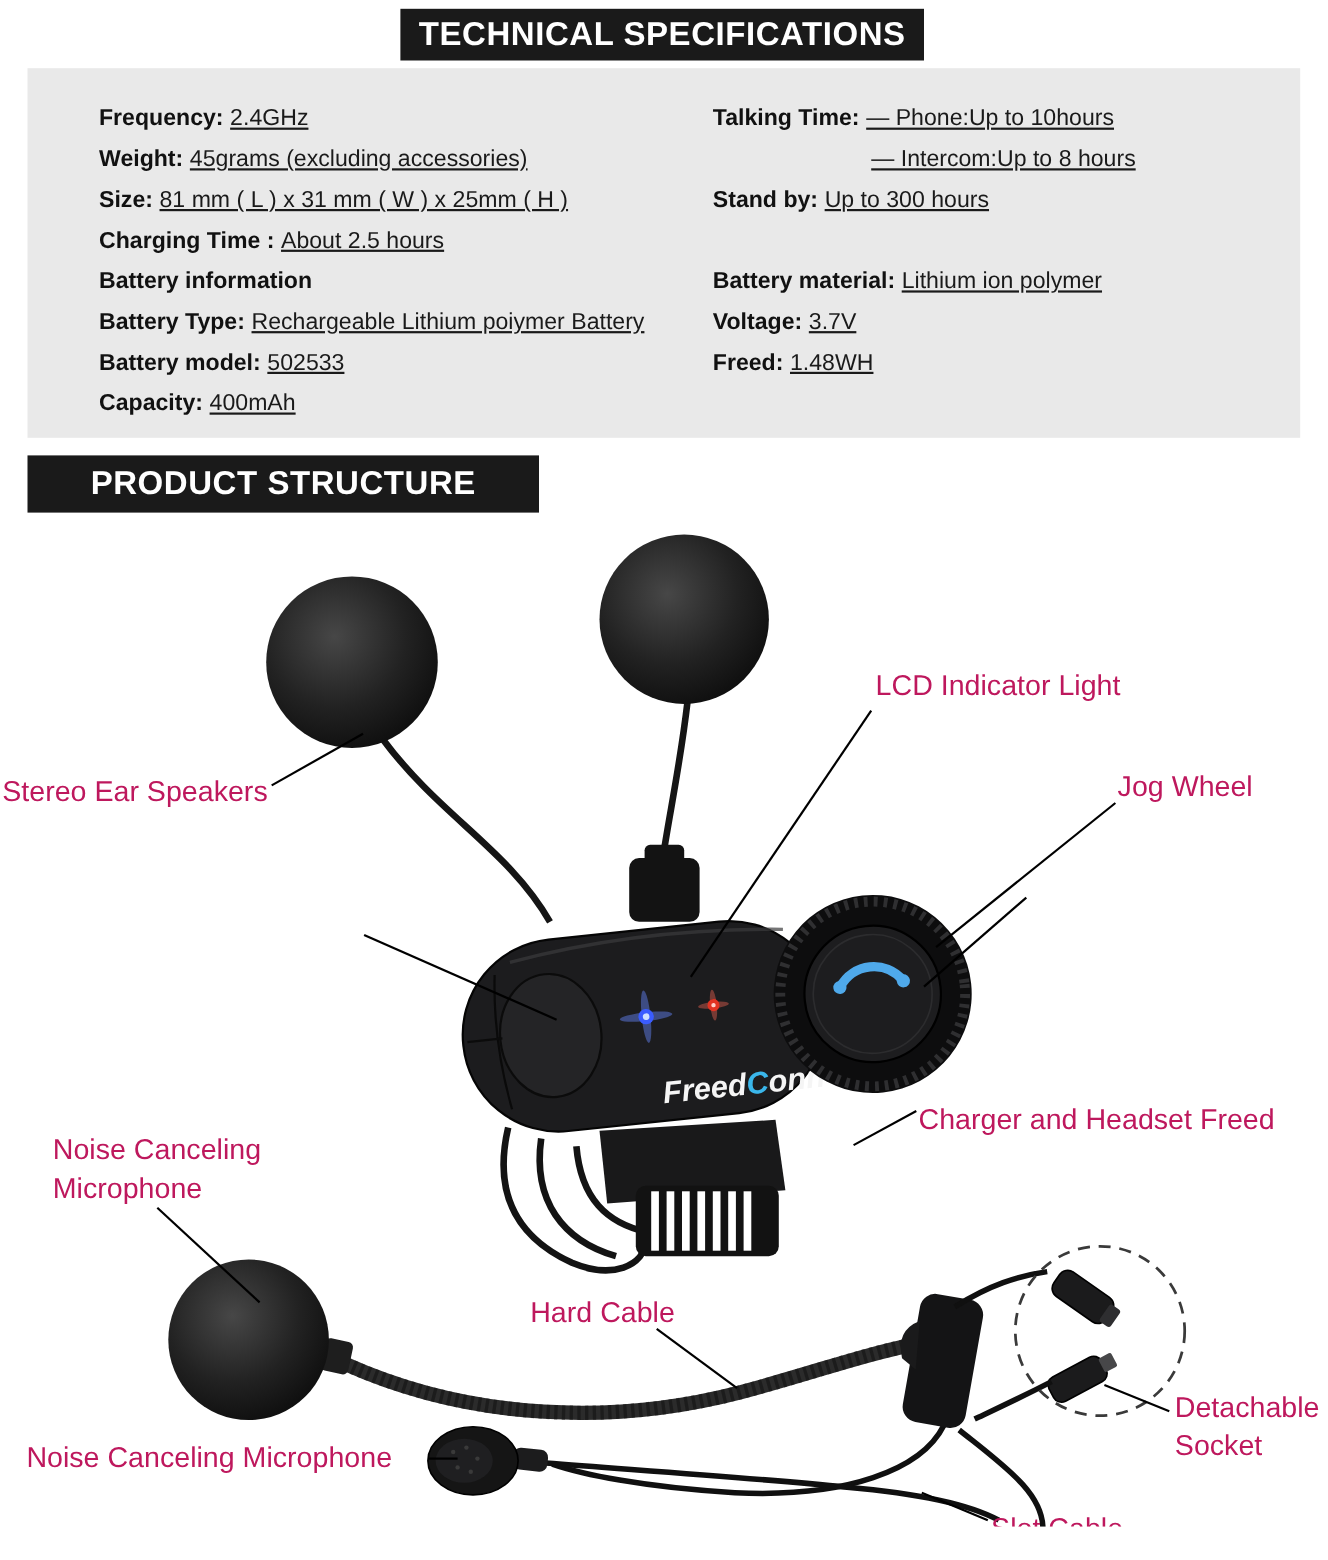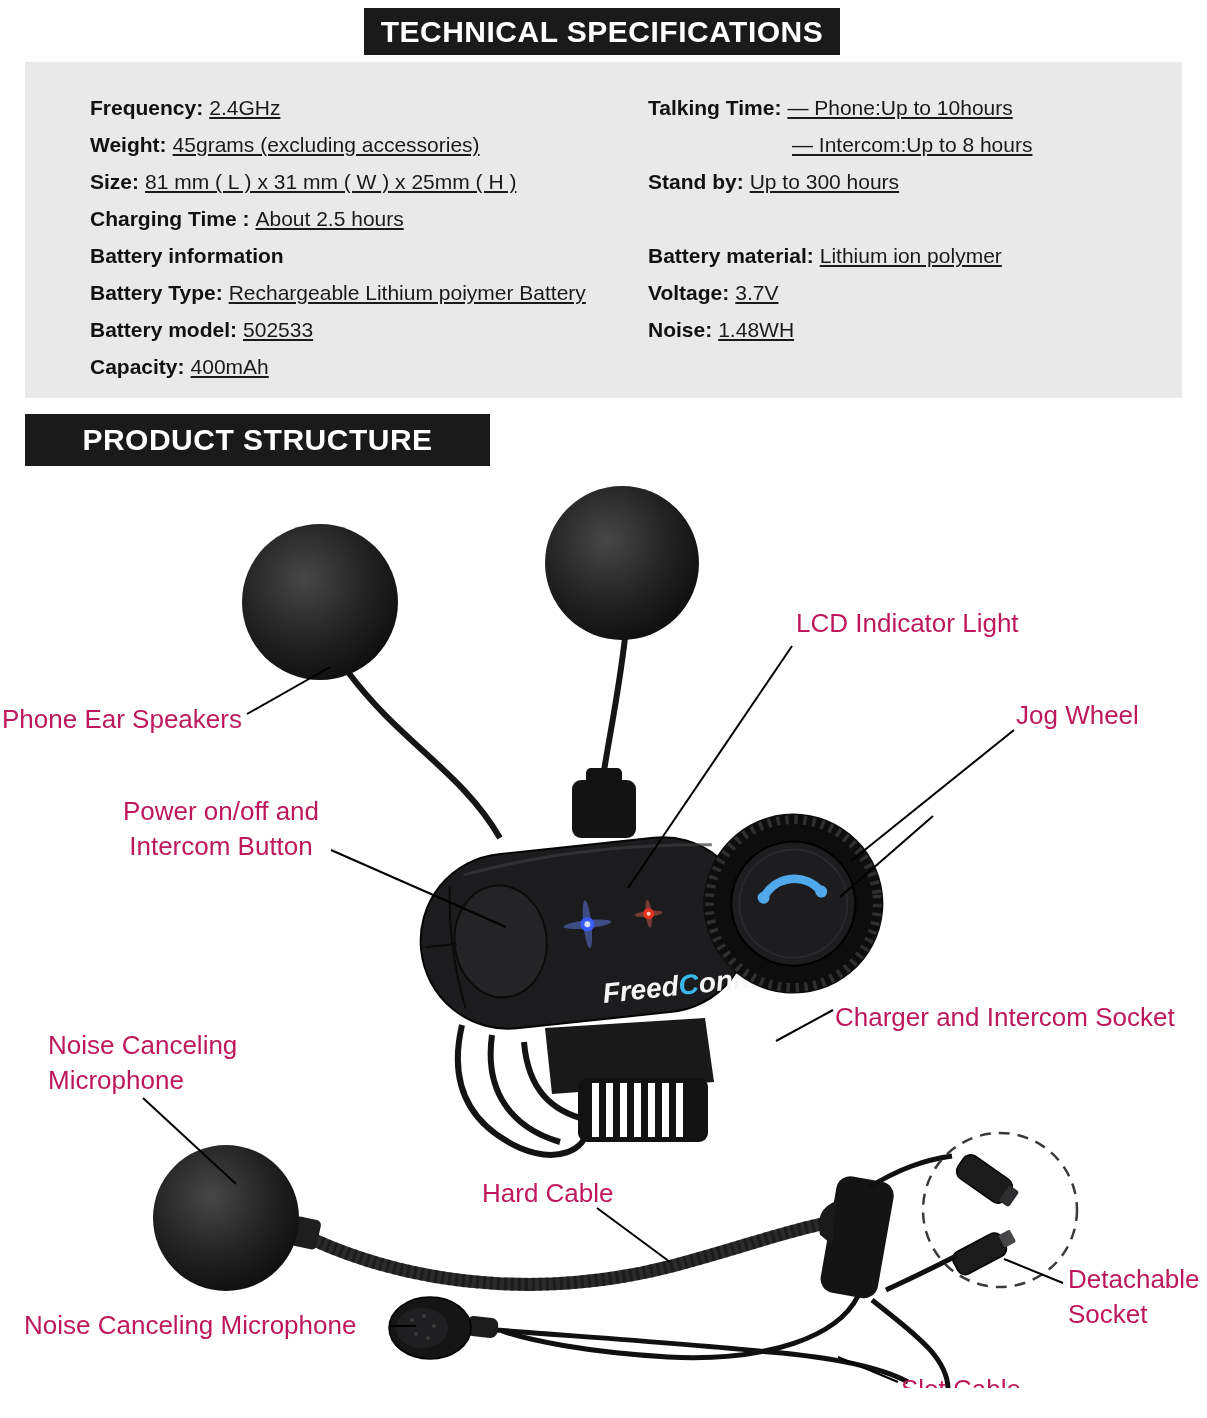--- a/index.html
+++ b/index.html
@@ -45,21 +45,21 @@
       <div class="spec-row"><span class="b">Battery model:</span><span class="v">502533</span></div>
       <div class="spec-row"><span class="b">Capacity:</span><span class="v">400mAh</span></div>
     </div>
     <div class="spec-col spec-right">
       <div class="spec-row"><span class="b">Talking Time:</span><span class="v">— Phone:Up to 10hours</span></div>
       <div class="spec-row indent"><span class="v">— Intercom:Up to 8 hours</span></div>
       <div class="spec-row"><span class="b">Stand by:</span><span class="v">Up to 300 hours</span></div>
       <div class="spec-row spacer"></div>
       <div class="spec-row"><span class="b">Battery material:</span><span class="v">Lithium ion polymer</span></div>
       <div class="spec-row"><span class="b">Voltage:</span><span class="v">3.7V</span></div>
-      <div class="spec-row"><span class="b">Noise:</span><span class="v">1.48WH</span></div>
+      <div class="spec-row"><span class="b">Freed:</span><span class="v">1.48WH</span></div>
     </div>
   </div>
 
   <div class="bar ps-bar">PRODUCT STRUCTURE</div>
 
   <svg class="diagram" width="1207" height="952" viewBox="0 466 1207 952" xmlns="http://www.w3.org/2000/svg">
     <defs>
       <radialGradient id="foam" cx="40%" cy="35%" r="75%">
         <stop offset="0%" stop-color="#474747"></stop>
         <stop offset="55%" stop-color="#222222"></stop>
@@ -185,26 +185,22 @@
       <line x1="143" y1="1098" x2="236" y2="1184"></line>
       <line x1="597" y1="1208" x2="670" y2="1262"></line>
       <line x1="1063" y1="1283" x2="1004" y2="1259"></line>
       <line x1="390" y1="1326" x2="416" y2="1326"></line>
       <line x1="898" y1="1382" x2="838" y2="1357"></line>
     </g>
   </svg>
 
   <div class="lbl" style="left:796px;top:606px">LCD Indicator Light</div>
   <div class="lbl" style="left:1016px;top:698px">Jog Wheel</div>
-  <div class="lbl" style="left:2px;top:702px">Phone Ear Speakers</div>
-  <div class="lbl center" style="left:110px;top:794px;width:222px">
-    <div>Power on/off and</div>
-    <div>Intercom Button</div>
-  </div>
-  <div class="lbl" style="left:835px;top:1000px">Charger and Intercom Socket</div>
+  <div class="lbl" style="left:2px;top:702px">Stereo Ear Speakers</div>
+  <div class="lbl" style="left:835px;top:1000px">Charger and Headset Freed</div>
   <div class="lbl" style="left:48px;top:1028px">
     <div>Noise Canceling</div>
     <div>Microphone</div>
   </div>
   <div class="lbl" style="left:482px;top:1176px">Hard Cable</div>
   <div class="lbl" style="left:24px;top:1308px">Noise Canceling Microphone</div>
   <div class="lbl" style="left:1068px;top:1262px">
     <div>Detachable</div>
     <div>Socket</div>
   </div>

